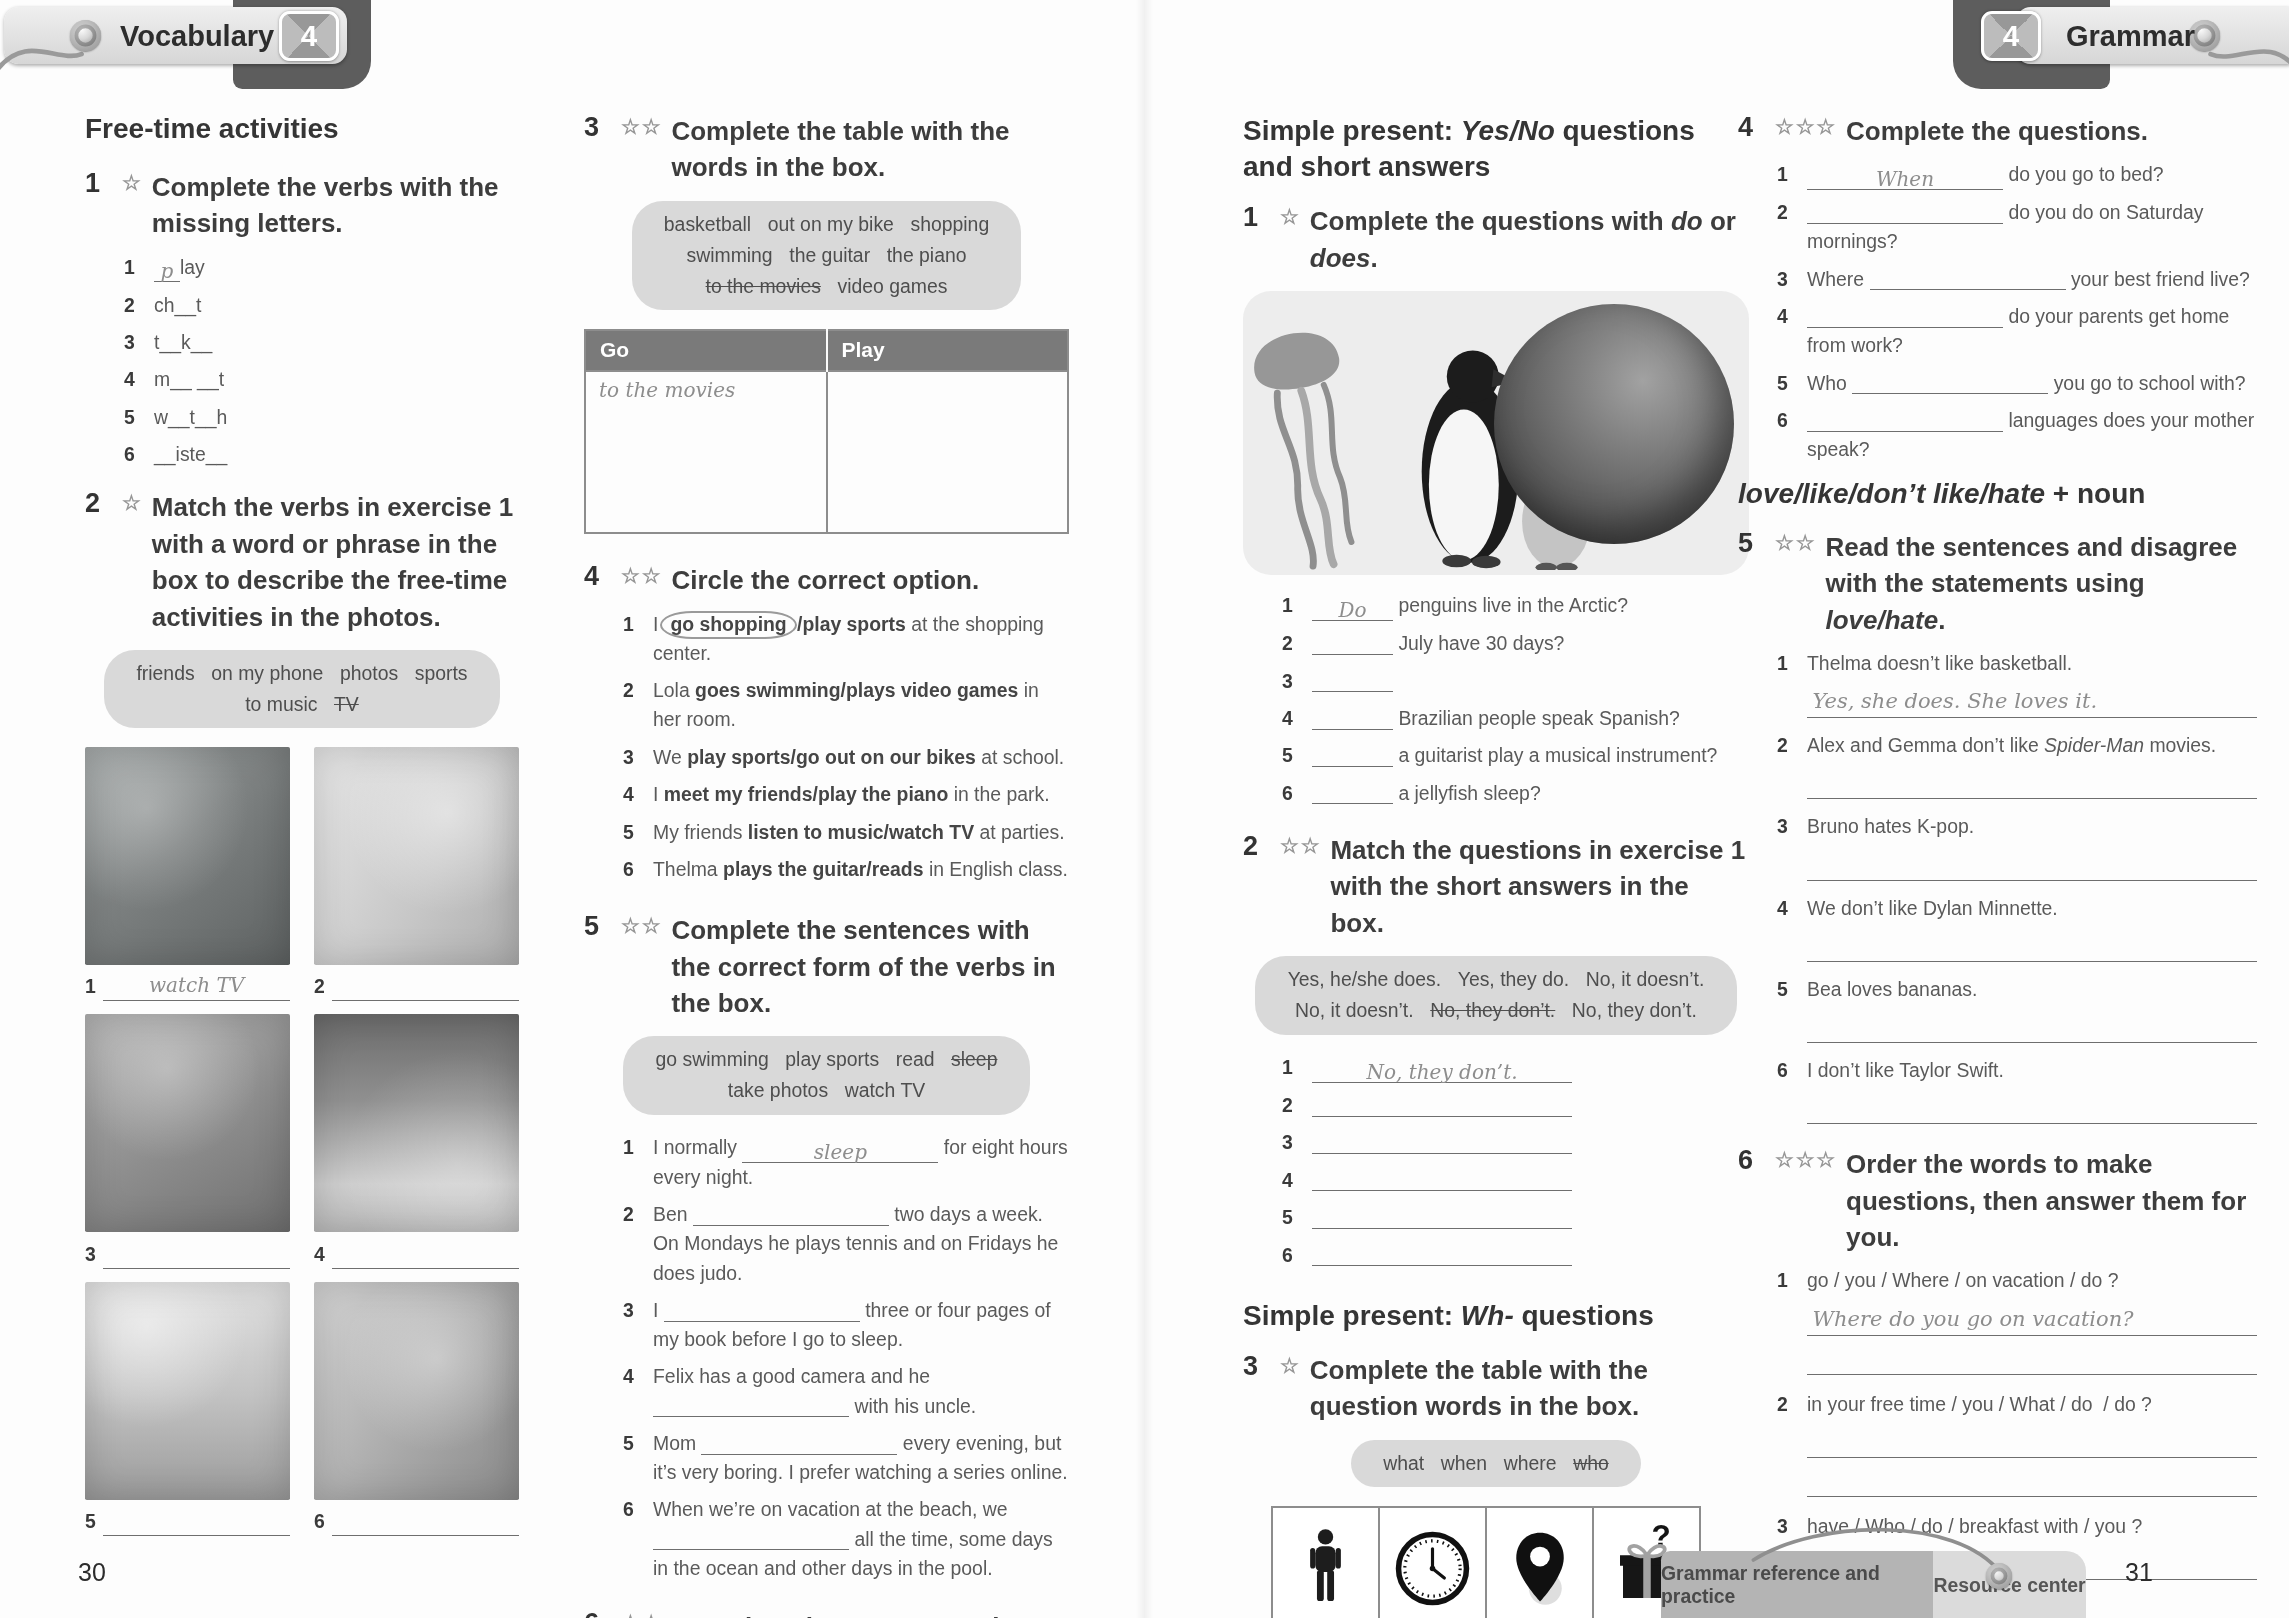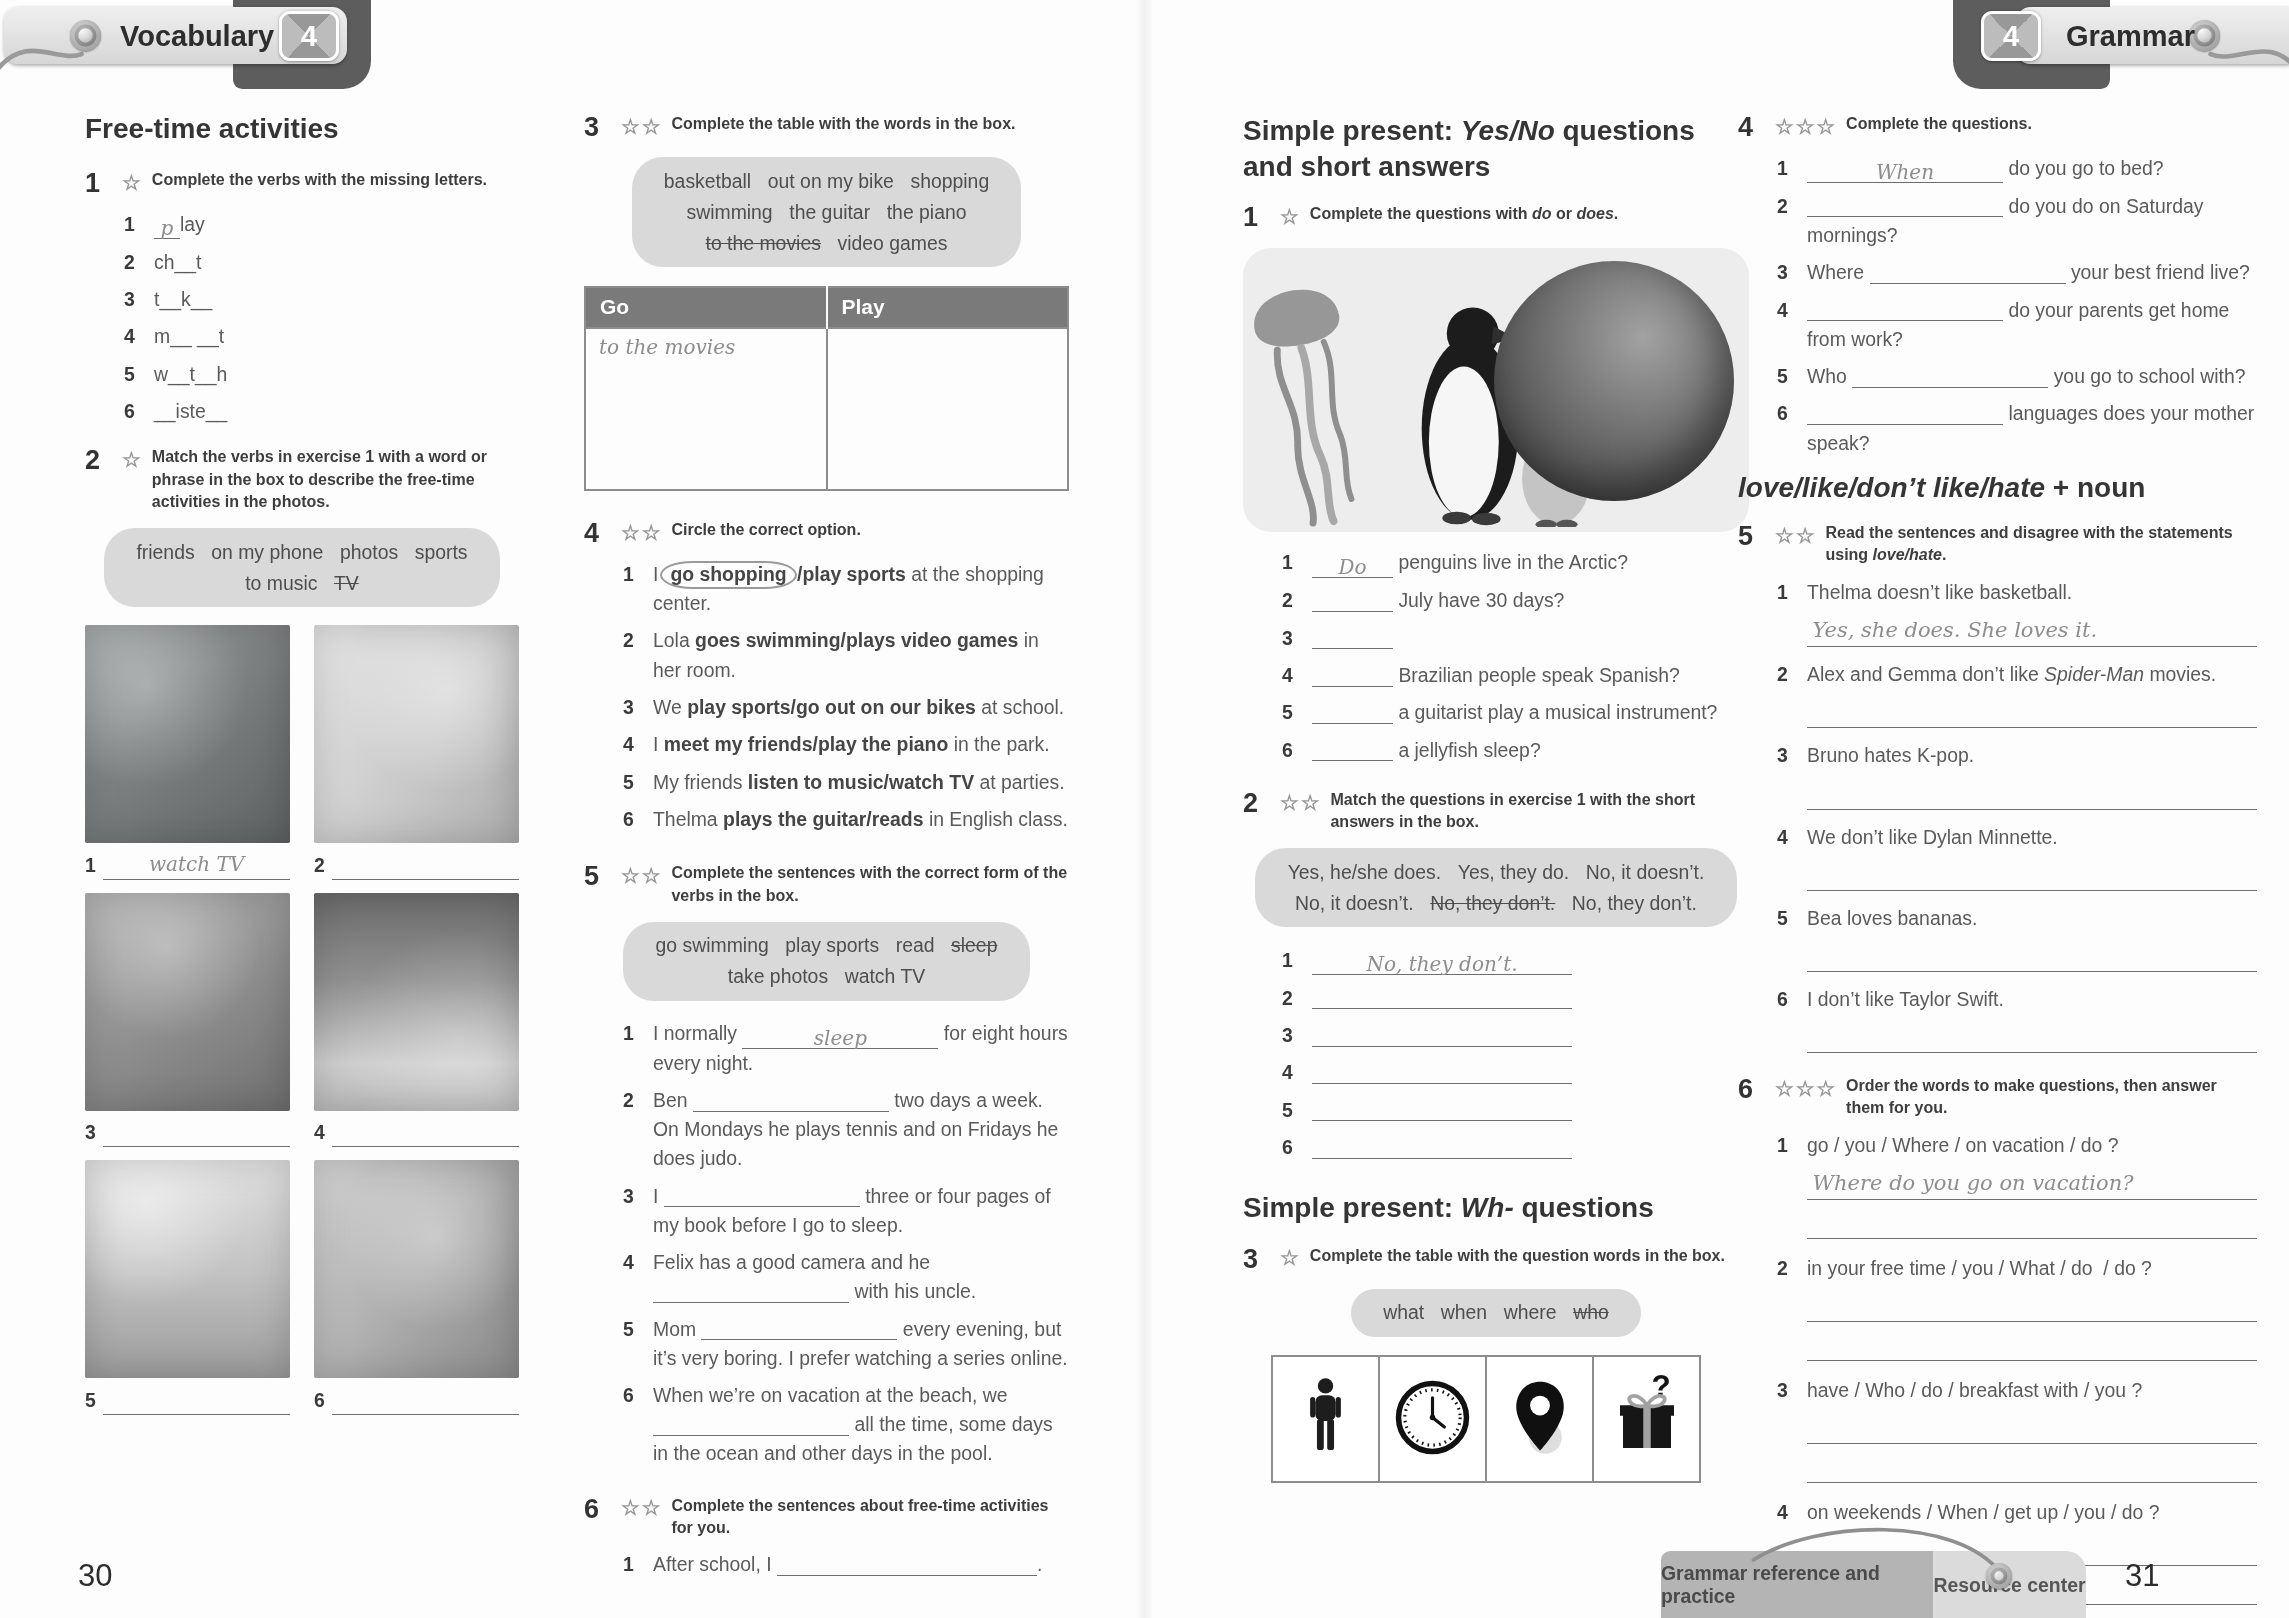--- a/index.html
+++ b/index.html
@@ -35,21 +35,21 @@
   .col3 { left:1243px; width:506px; }
   .col4 { left:1738px; width:519px; }
 
   .section-title { font-size:28px; font-weight:bold; color:#353535; margin-bottom:24px; }
   .grammar-title { font-size:28px; font-weight:bold; color:#353535; line-height:1.28; }
   .it { font-style:italic; }
 
   .exh { display:flex; align-items:flex-start; }
   .exn { font-size:27px; font-weight:bold; color:#333; width:37px; flex:none; line-height:1.1; }
   .stars { flex:none; color:#969696; font-size:21px; font-weight:bold; letter-spacing:1.8px; margin:1.8px 9.2px 0 0; white-space:nowrap; }
-  .instr { font-size:16px; font-weight:bold; color:#3d3d3d; line-height:1.4; }
+  .instr { font-size:26px; font-weight:bold; color:#3d3d3d; line-height:1.4; }
 
   .itms { margin:11px 0 0 39px; }
   .itm { display:flex; margin-bottom:8.3px; }
   .in { font-size:19.4px; font-weight:bold; color:#3a3a3a; width:30px; flex:none; line-height:1.5; }
   .itx { font-size:19.4px; color:#5a5a5a; line-height:1.5; white-space:pre-wrap; }
   .opt { font-weight:bold; color:#454545; }
   .circled { font-weight:bold; color:#454545; border:2.8px solid #9a9a9a; border-radius:46px/20px; padding:0 8.3px 1.8px; margin-left:-3.7px; }
 
   .wbox { background:#d9d9d9; border-radius:31px; padding:8.3px 24px; margin:14.8px auto 18.5px;
     width:fit-content; max-width:96%; text-align:center; font-size:19.4px; color:#4e4e4e; line-height:1.6; }
@@ -93,21 +93,21 @@
   .imgpanel { position:relative; width:506px; height:284px; background:#ededed; border-radius:28px; margin-top:14.8px; }
   .guitarist { position:absolute; right:14.8px; top:13px; width:240px; height:240px; border-radius:50%;
     background:radial-gradient(circle at 62% 32%, #a2a2a2, #6b6b6b 48%, #3f3f3f 85%);
     box-shadow:inset -13px -16.6px 37px rgba(0,0,0,.35); }
 
   
   .ftab { position:absolute; top:1551px; height:68px; display:flex; align-items:center; justify-content:center;
     font-weight:bold; font-size:19.4px; }
   .ftab1 { left:1661px; width:285px; background:#b4b4b4; color:#4a4a4a; border-radius:9.2px 0 0 0; }
   .ftab2 { left:1933px; width:153px; background:#dbdbdb; color:#565656; border-radius:0 20px 0 0; }
-  .pgnum { position:absolute; font-size:31px; color:#2c2c2c; }
+  .pgnum { position:absolute; font-size:25px; color:#2c2c2c; }
 </style>
 </head>
 <body>
 
 <div class="sheet">
   <div class="spine"></div>
 
   <div class="hdr-dark l"></div>
   <div class="hdr-tag l"></div>
   <svg class="cord" style="left:0;top:16.6px" width="102" height="65" viewBox="0 0 110 70">

